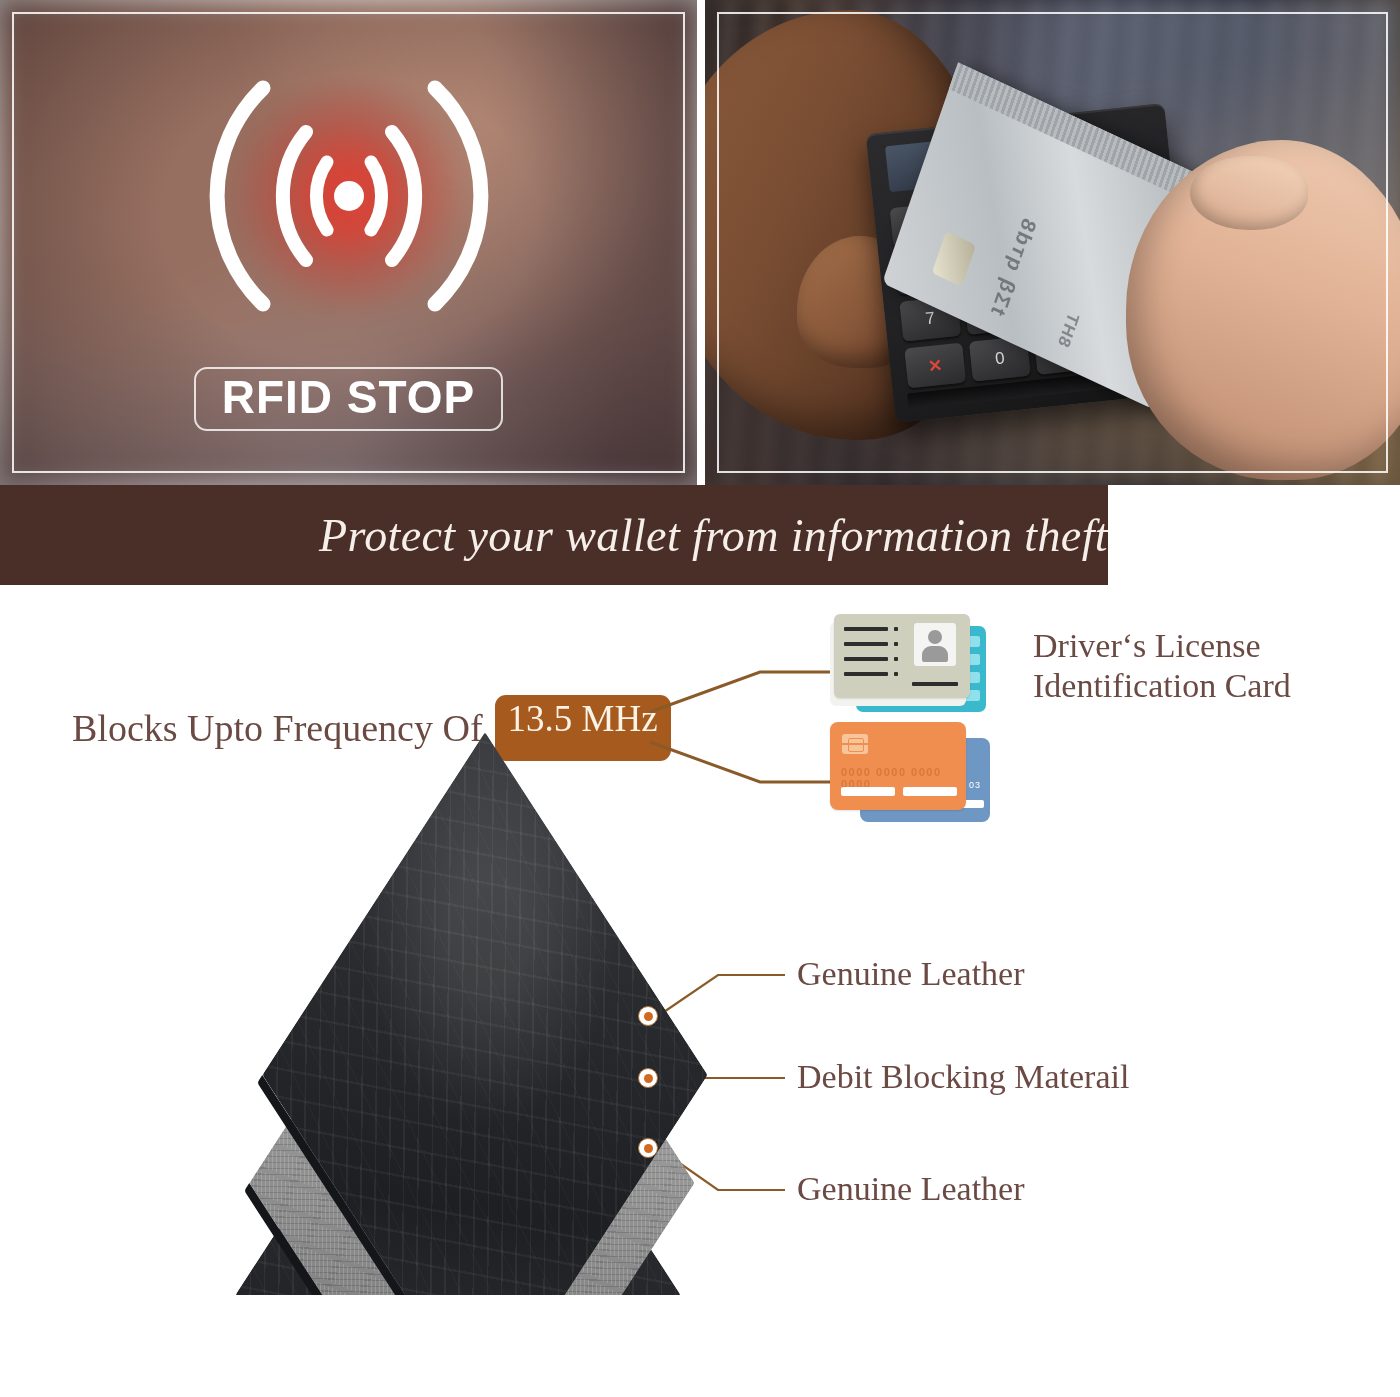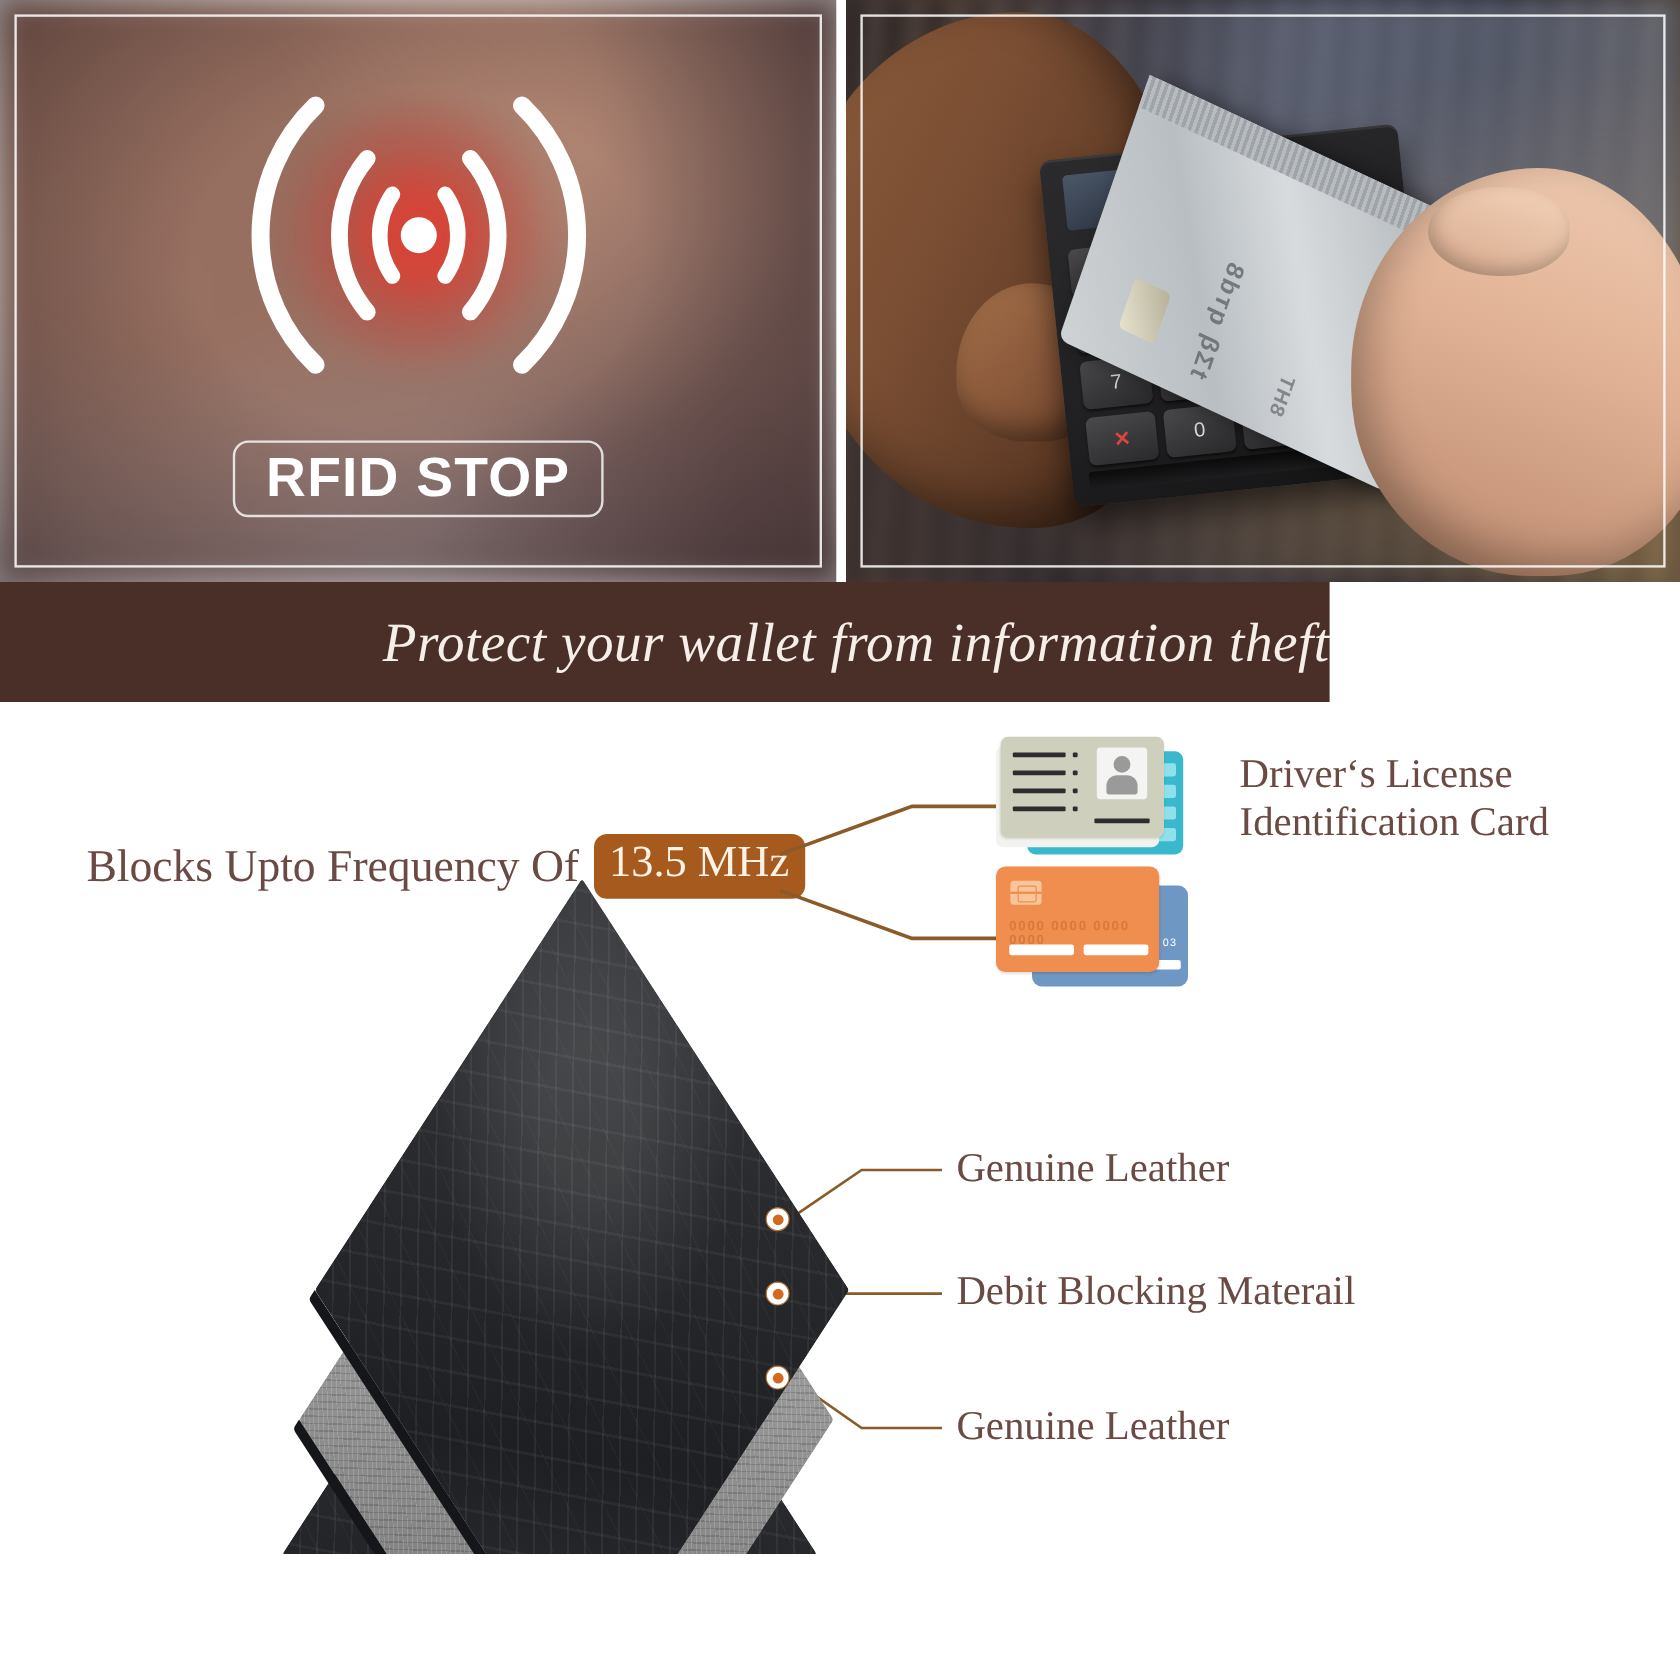--- a/index.html
+++ b/index.html
@@ -117,21 +117,21 @@
   
   .banner{width:1108px;height:100px;background:#4a2f28;display:flex;align-items:center;justify-content:flex-end;font-style:italic;}
   .banner h1{margin:0;color:#f6efe9;font-size:46px;font-weight:normal;letter-spacing:.4px;
     font-family:"Liberation Serif", serif;}
 
   
   .freq-section{position:relative;width:1400px;height:300px;background:#fff;}
   .freq-line{position:absolute;left:72px;top:695px;display:flex;align-items:center;gap:0;}
   .freq-text{font-size:38px;color:#6b4a44;white-space:nowrap;}
   .freq-badge{margin-left:12px;background:#a65a1e;color:#fbf3e6;border-radius:11px;
-    padding:5px 13px 12px 13px;font-size:37px;line-height:1;white-space:nowrap;}
+    padding:5px 13px 24px 13px;font-size:37px;line-height:1;white-space:nowrap;}
 
   .conn-svg{position:absolute;left:0;top:0;width:1400px;height:1397px;pointer-events:none;}
 
   .card-block{position:absolute;display:flex;align-items:center;}
   .cb-id{left:826px;top:612px;}
   .cb-pay{left:826px;top:722px;}
   .card-art{position:relative;width:165px;height:108px;}
   .card-labels{margin-left:42px;color:#6b4a44;font-size:34px;line-height:1.17;white-space:nowrap;}
 
   

